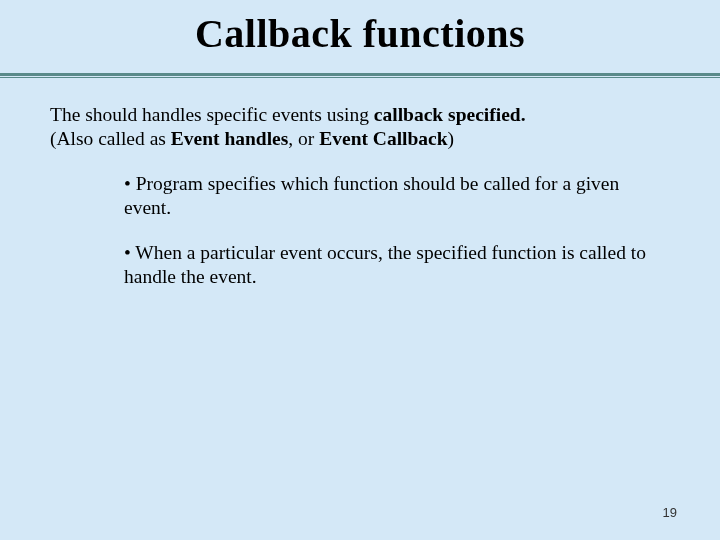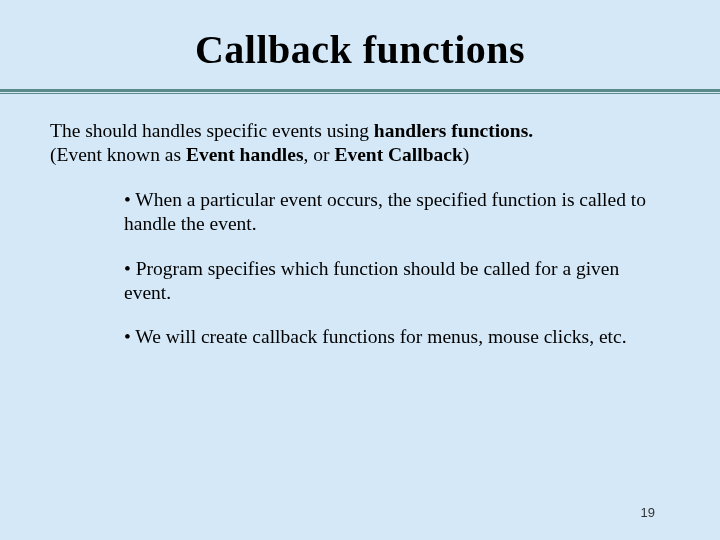--- a/index.html
+++ b/index.html
@@ -6,21 +6,21 @@
   body {
     width: 720px;
     height: 540px;
     background: #d4e8f7;
     font-family: "Times New Roman", Times, serif;
     position: relative;
     overflow: hidden;
   }
   .title-area {
     text-align: center;
-    padding-top: 26px;
+    padding-top: 10px;
   }
   .title {
     font-size: 40px;
     font-weight: bold;
     color: #000;
     letter-spacing: 0.5px;
   }
   .divider {
     margin-top: 16px;
     height: 6px;
@@ -56,44 +56,43 @@
   }
   .bullet {
     margin-bottom: 20px;
   }
   .bullet-lead::before {
     content: "• ";
   }
   .page-num {
     position: absolute;
     bottom: 20px;
-    right: 65px;
+    right: 43px;
     font-family: Arial, sans-serif;
     font-size: 13px;
     color: #333;
   }
   .b { font-weight: bold; }
 </style>
 </head>
 <body>
 
 <div class="title-area">
   <div class="title">Callback functions</div>
   <div class="divider">
     <div class="divider-line1"></div>
     <div class="divider-line2"></div>
   </div>
 </div>
 
 <div class="content">
   <div class="intro">
-    <span>The should handles specific events using </span><span class="b">handlers functions.</span><br>
-    <span>(Event known as </span><span class="b">Event handles</span><span>, or </span><span class="b">Event Callback</span><span>)</span>
+    <span>The should handles specific events using </span><span class="b">callback specified.</span><br>
+    <span>(Also called as </span><span class="b">Event handles</span><span>, or </span><span class="b">Event Callback</span><span>)</span>
   </div>
 
   <div class="bullets">
+    <div class="bullet"><span class="bullet-lead">Program specifies which function should be called for a given event.</span></div>
     <div class="bullet"><span class="bullet-lead">When a particular event occurs, the specified function is called to handle the event.</span></div>
-    <div class="bullet"><span class="bullet-lead">Program specifies which function should be called for a given event.</span></div>
-    <div class="bullet"><span class="bullet-lead">We will create callback functions for menus, mouse clicks, etc.</span></div>
   </div>
 </div>
 
 <div class="page-num">19</div>
 
 </body></html>

